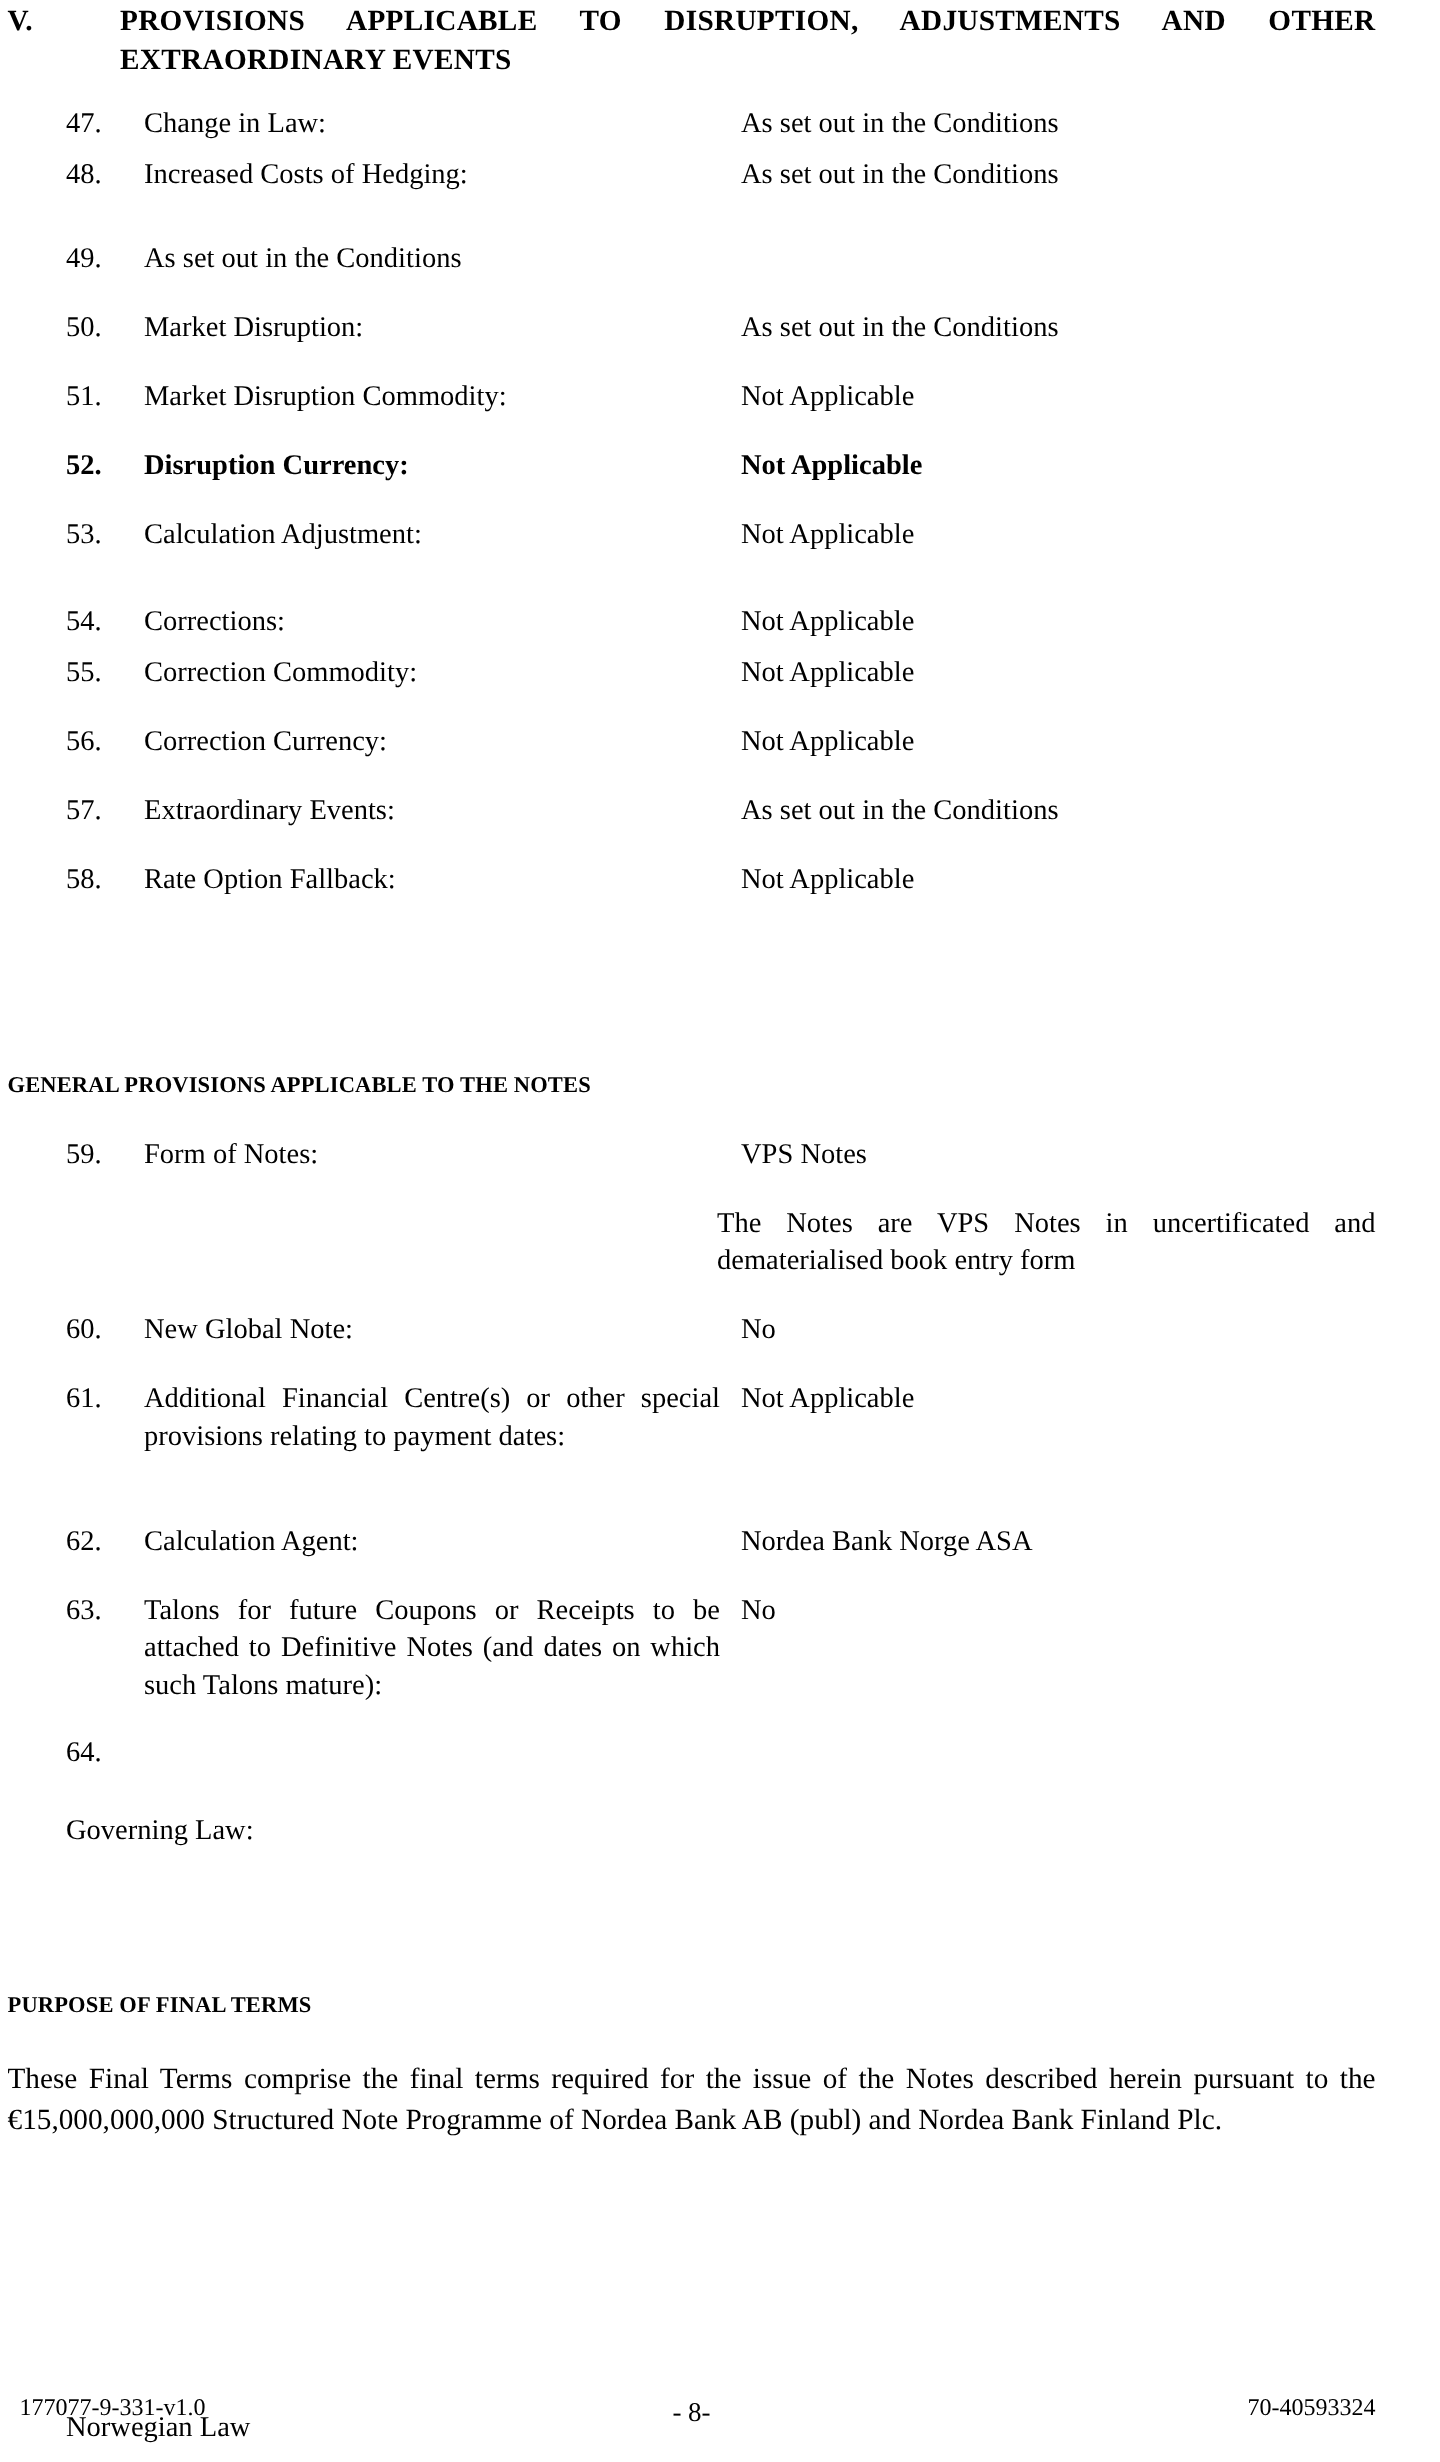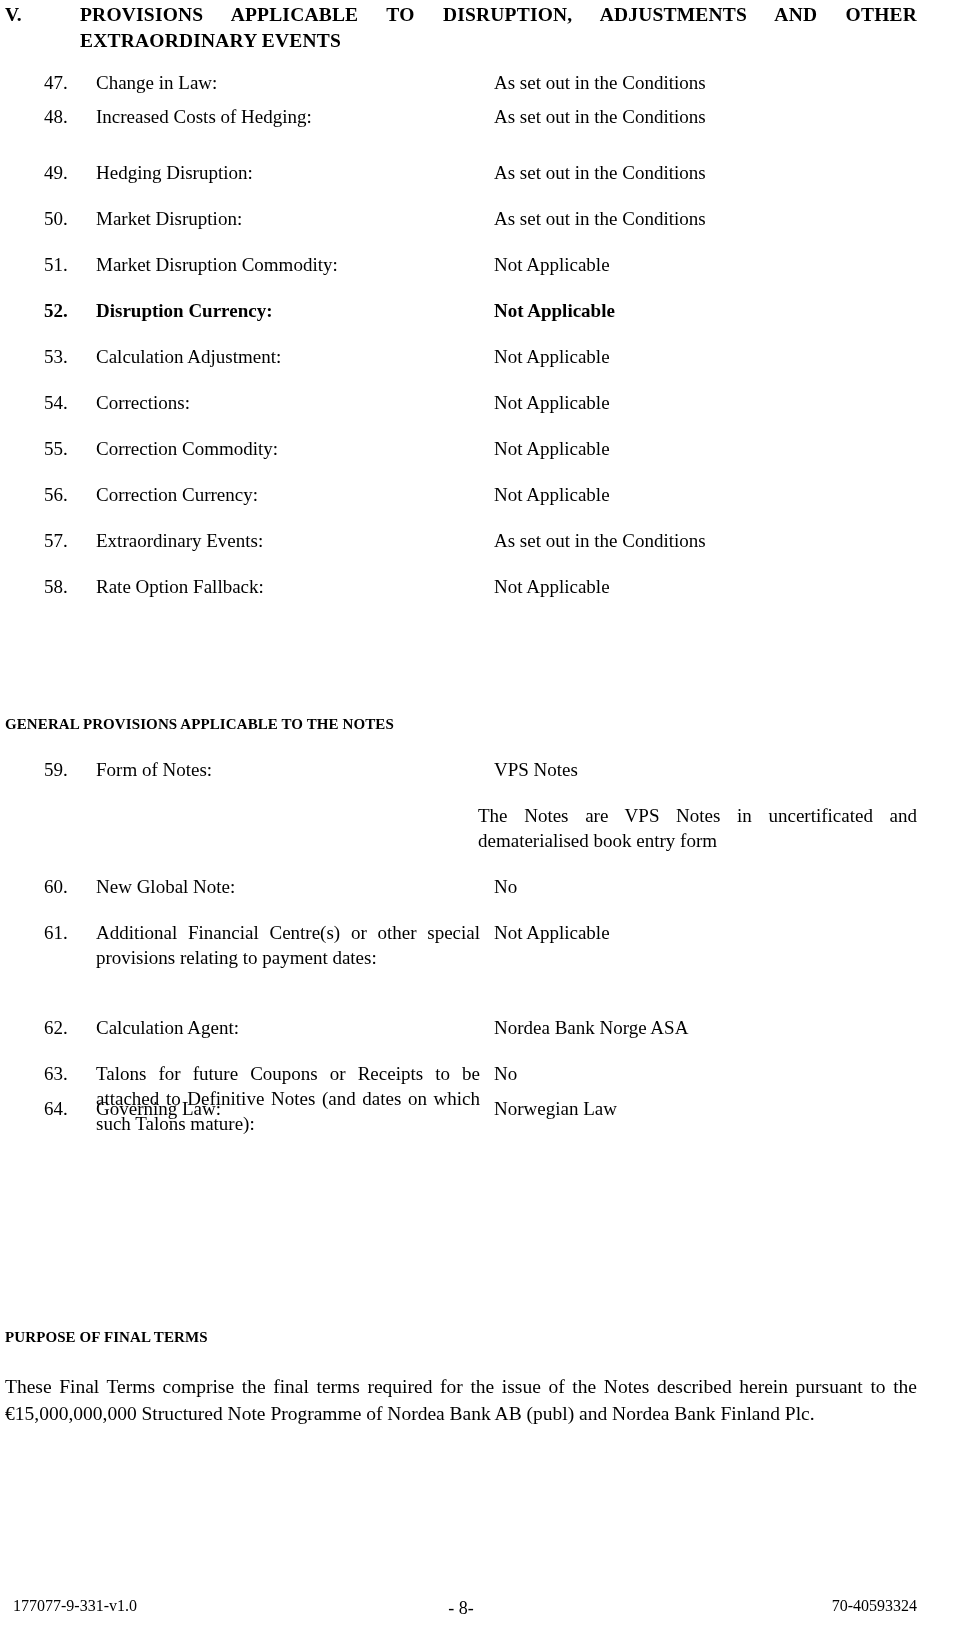--- a/index.html
+++ b/index.html
@@ -166,21 +166,20 @@
   </div>
 
   <div class="row" style="top: 104px;">
     <div class="num">48.</div>
     <div class="label nowrap">Increased Costs of Hedging:</div>
     <div class="value plain">As set out in the Conditions</div>
   </div>
 
   <div class="row" style="top: 160px;">
     <div class="num">49.</div>
-    <div class="label nowrap">Hedging Disruption:</div>
     <div class="value plain">As set out in the Conditions</div>
   </div>
 
   <div class="row" style="top: 206px;">
     <div class="num">50.</div>
     <div class="label nowrap">Market Disruption:</div>
     <div class="value plain">As set out in the Conditions</div>
   </div>
 
   <div class="row" style="top: 252px;">
@@ -194,21 +193,21 @@
     <div class="label nowrap">Disruption Currency:</div>
     <div class="value plain">Not Applicable</div>
   </div>
 
   <div class="row" style="top: 344px;">
     <div class="num">53.</div>
     <div class="label nowrap">Calculation Adjustment:</div>
     <div class="value plain">Not Applicable</div>
   </div>
 
-  <div class="row" style="top: 390px;">
+  <div class="row" style="top: 402px;">
     <div class="num">54.</div>
     <div class="label nowrap">Corrections:</div>
     <div class="value plain">Not Applicable</div>
   </div>
 
   <div class="row" style="top: 436px;">
     <div class="num">55.</div>
     <div class="label nowrap">Correction Commodity:</div>
     <div class="value plain">Not Applicable</div>
   </div>
@@ -258,21 +257,21 @@
     <div class="label nowrap">Calculation Agent:</div>
     <div class="value plain">Nordea Bank Norge ASA</div>
   </div>
 
   <div class="row" style="top: 1061px;">
     <div class="num">63.</div>
     <div class="label">Talons for future Coupons or Receipts to be attached to Definitive Notes (and dates on which such Talons mature):</div>
     <div class="value plain">No</div>
   </div>
 
-  <div class="row" style="top: 1096px;">
+  <div class="row" style="top: 1156px; flex-direction: column;">
     <div class="num">64.</div>
     <div class="label nowrap">Governing Law:</div>
     <div class="value plain">Norwegian Law</div>
   </div>
 
   <div class="plain-head" style="top: 1325px;">PURPOSE OF FINAL TERMS</div>
 
   <div class="para" style="top: 1373px;">These Final Terms comprise the final terms required for the issue of the Notes described herein pursuant to the €15,000,000,000 Structured Note Programme of Nordea Bank AB (publ) and Nordea Bank Finland Plc.</div>
 
   <div class="footer">

